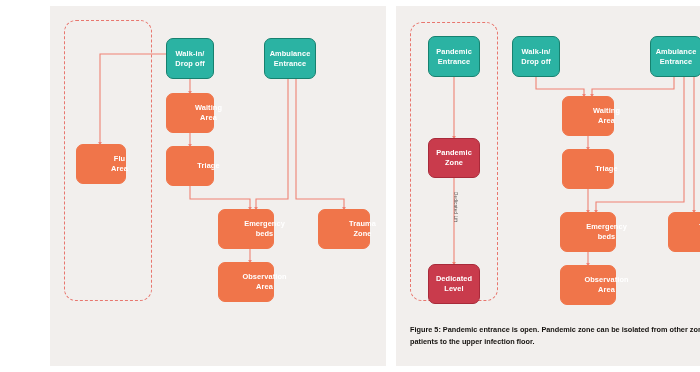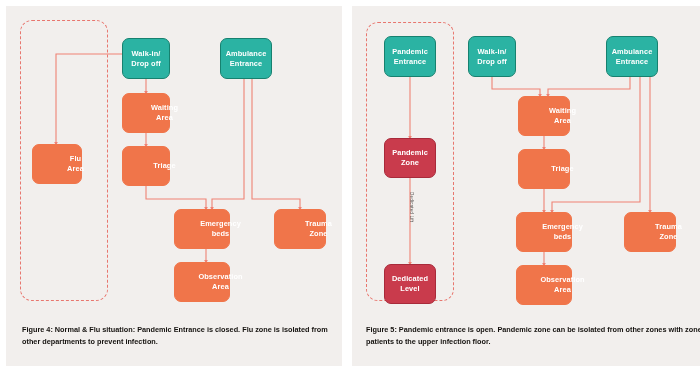--- a/index.html
+++ b/index.html
@@ -9,20 +9,21 @@
     font-family:"Liberation Sans", sans-serif;
     overflow:hidden;
   }
   .stage{position:relative;width:700px;height:372px;}
 
   .panel{
     position:absolute;
     top:6px;
     height:360px;
     background:#f2efed;
+    margin-left:44px;
   }
   #panel-left{left:6px;width:336px;}
   #panel-right{left:352px;width:413px;}
 
   .canvas{position:absolute;left:0;top:0;width:100%;height:306px;}
   .canvas svg{position:absolute;left:0;top:0;overflow:visible;}
 
   
   .node{
     position:absolute;
@@ -143,21 +144,20 @@
         <span>Trauma
 Zone</span>
       </div>
 
       <div class="node orange" style="left:168px;top:256px;width:56px;height:40px;">
         <span>Observation
 Area</span>
       </div>
     </div>
 
-    <div class="caption">Figure 4: Normal &amp; Flu situation: Pandemic Entrance is closed. Flu zone is isolated from other departments to prevent infection.</div>
   </div>
 
   <div class="panel" id="panel-right">
 
     <div class="canvas">
 
       <div class="dashed-zone" style="left:14px;top:16px;width:88px;height:279px;"></div>
 
       <svg width="342" height="306">
         <defs>

